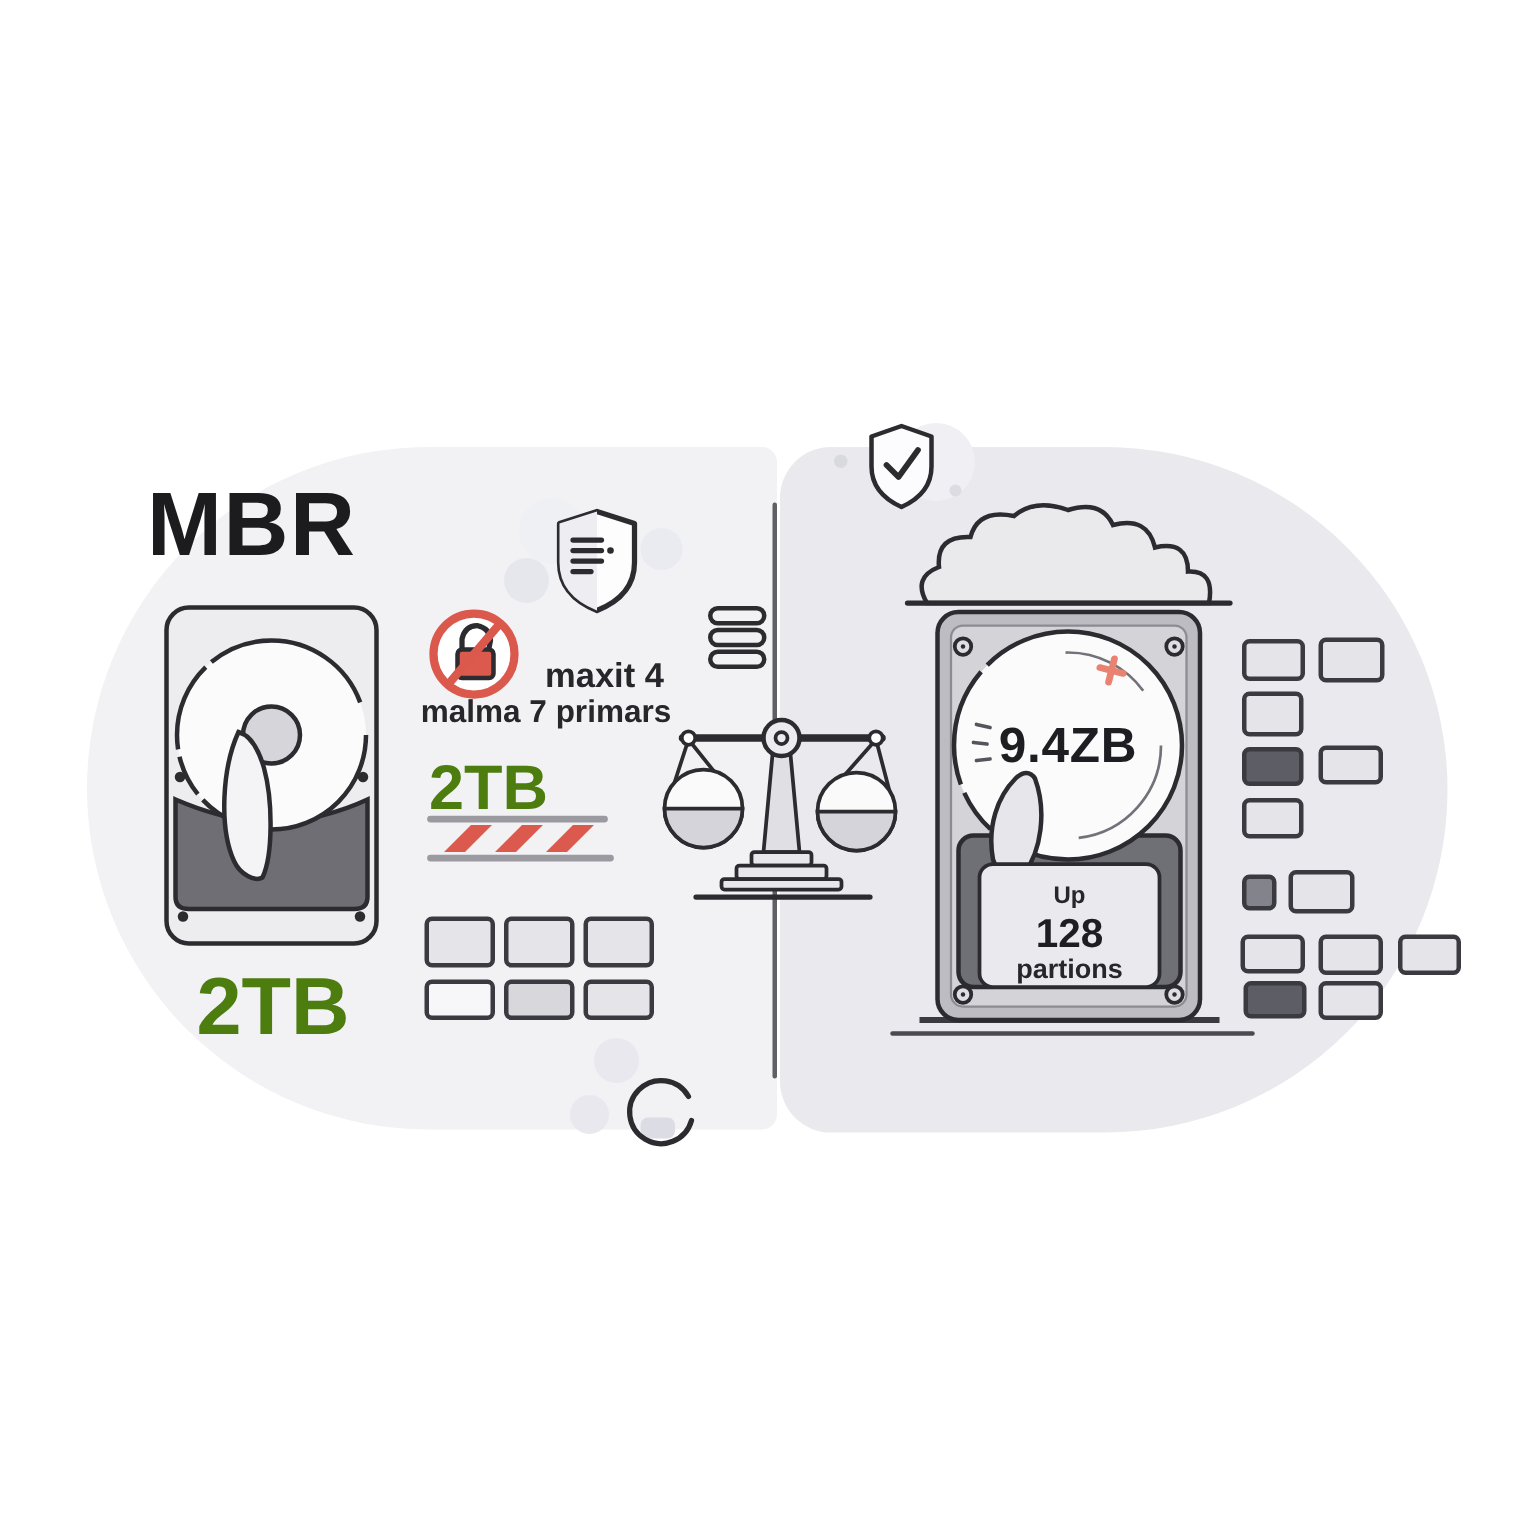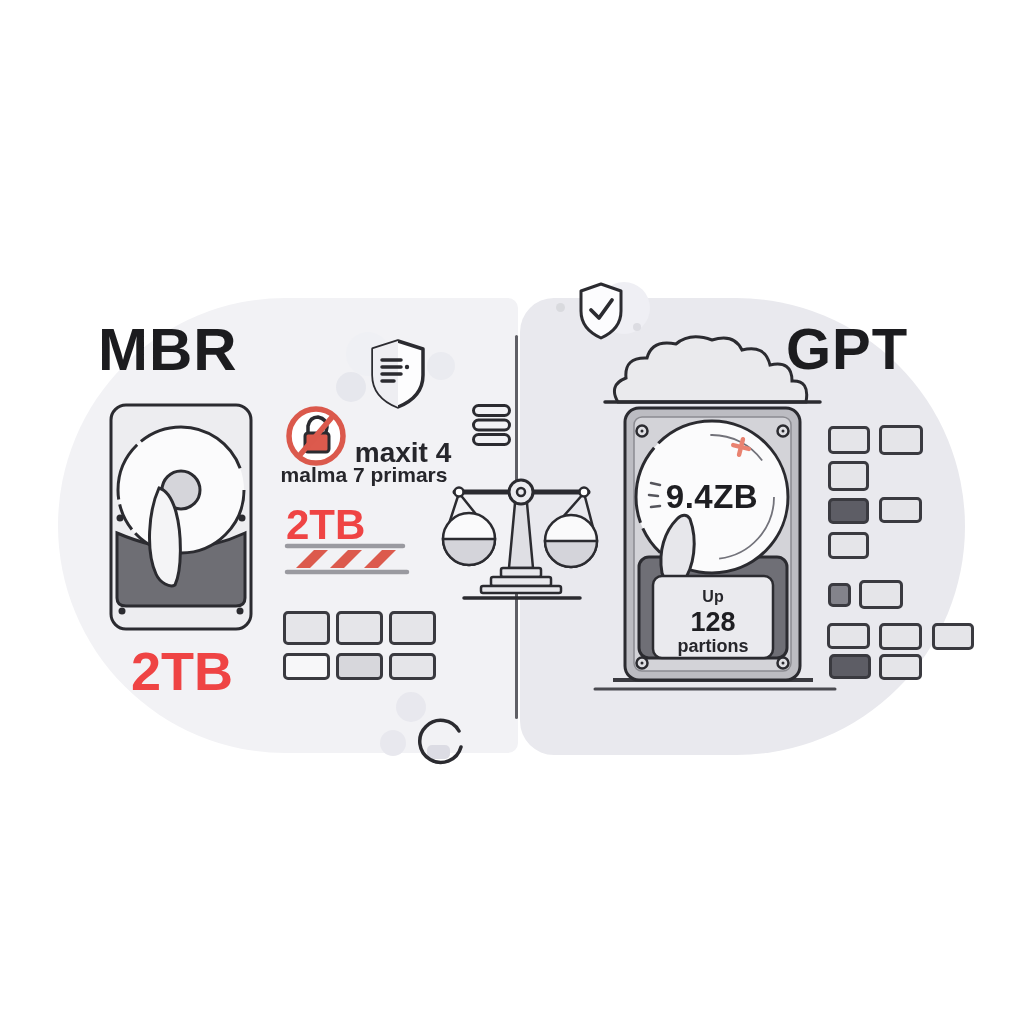--- a/index.html
+++ b/index.html
@@ -6,21 +6,21 @@
   #canvas{position:relative;width:1024px;height:1024px;background:#ffffff;overflow:hidden;
           font-family:"Liberation Sans",sans-serif;color:#222226;border-radius:17px;}
   .abs{position:absolute;}
   .bg-left{left:58px;top:298px;width:460px;height:455px;background:#f2f2f5;
            border-radius:228px 10px 10px 228px;}
   .bg-right{left:520px;top:298px;width:445px;height:457px;background:#e9e9ee;
             border-radius:34px 229px 229px 34px;}
   .divider{left:515px;top:335px;width:3px;height:384px;background:#5f5f65;border-radius:2px;}
   .deco{border-radius:50%;}
   .title{font-weight:700;color:#1c1c1f;letter-spacing:1px;line-height:1;}
-  .cap-big{font-weight:700;color:#ef4444;line-height:1;}
+  .cap-big{font-weight:700;color:#4d7c0f;line-height:1;}
   .note{font-weight:700;color:#26262b;text-align:center;line-height:1.15;}
   .pblock{position:absolute;border:3px solid #3a3a40;border-radius:5px;background:#e5e5e9;box-sizing:border-box;}
   .pblock.dark{background:#5d5d65;}
   .pblock.white{background:#f7f7f9;}
   .pblock.mid{background:#d7d7dc;}
   .pblock.semidark{background:#83838b;}
   svg{display:block;overflow:visible;}
   svg text{font-family:"Liberation Sans",sans-serif;}
 </style>
 </head>
@@ -58,21 +58,21 @@
 
   <div class="abs cap-big" style="left:120px;top:644px;width:124px;font-size:54px;text-align:center">2TB</div>
 
   <svg class="abs" style="left:284px;top:404px" width="64" height="64" viewBox="0 0 64 64">
     <circle cx="32" cy="32" r="27" fill="#ffffff" stroke="#db594c" stroke-width="5.5"></circle>
     <path d="M24 30 L24 22 Q26 13 34 13 Q43 15 43 23 L42 28" fill="none" stroke="#2b2b30" stroke-width="3.5" stroke-linecap="round"></path>
     <rect x="21" y="29" width="24" height="19" rx="3" fill="#dc5a4d" stroke="#2b2b30" stroke-width="3"></rect>
     <line x1="49" y1="12" x2="15" y2="52" stroke="#db594c" stroke-width="5.5" stroke-linecap="round"></line>
   </svg>
 
-  <div class="abs note" style="left:333px;top:437px;width:140px;font-size:28px">maxit 4</div>
+  <div class="abs note" style="left:333px;top:437px;width:140px;font-size:23px">maxit 4</div>
   <div class="abs note" style="left:264px;top:463px;width:200px;font-size:21px">malma 7 primars</div>
 
   <div class="abs cap-big" style="left:286px;top:504px;font-size:42px">2TB</div>
 
   <svg class="abs" style="left:284px;top:541px" width="126" height="36" viewBox="0 0 126 36">
     <line x1="3" y1="5" x2="119" y2="5" stroke="#9a9aa0" stroke-width="4.5" stroke-linecap="round"></line>
     <line x1="3" y1="31" x2="123" y2="31" stroke="#9a9aa0" stroke-width="4.5" stroke-linecap="round"></line>
     <polygon points="30,9 44,9 26,27 12,27" fill="#dc5a4d"></polygon>
     <polygon points="64,9 78,9 60,27 46,27" fill="#dc5a4d"></polygon>
     <polygon points="98,9 112,9 94,27 80,27" fill="#dc5a4d"></polygon>
@@ -127,21 +127,20 @@
     <rect x="51" y="97" width="60" height="9" rx="2" fill="#e8e8ec" stroke="#2b2b30" stroke-width="2.5"></rect>
     <rect x="41" y="106" width="80" height="7" rx="2" fill="#e8e8ec" stroke="#2b2b30" stroke-width="2.5"></rect>
     <line x1="24" y1="118" x2="140" y2="118" stroke="#2b2b30" stroke-width="3.5" stroke-linecap="round"></line>
   </svg>
 
   <svg class="abs" style="left:414px;top:716px" width="54" height="54" viewBox="0 0 54 54">
     <rect x="13" y="29" width="23" height="14" rx="5" fill="#dcdce4"></rect>
     <path d="M45 15 A21 21 0 1 0 47 31" fill="none" stroke="#2b2b30" stroke-width="3.5" stroke-linecap="round"></path>
   </svg>
 
-  <div class="abs title" style="left:786px;top:320px;font-size:58px">GPT</div>
 
   <svg class="abs" style="left:595px;top:335px" width="245" height="360" viewBox="0 0 245 360">
     <path d="M23 67 Q13 50 31 43 Q29 22 52 23 Q57 4 81 9 Q95 -3 117 5 Q139 -2 147 15 Q170 9 175 30 Q197 25 197 46 Q215 45 211 67 Z" fill="#eaeaed" stroke="#2b2b30" stroke-width="3"></path>
     <line x1="10" y1="67" x2="225" y2="67" stroke="#2b2b30" stroke-width="3.5" stroke-linecap="round"></line>
     <line x1="18" y1="345" x2="218" y2="345" stroke="#3a3a40" stroke-width="4"></line>
     <line x1="0" y1="354" x2="240" y2="354" stroke="#4a4a50" stroke-width="3" stroke-linecap="round"></line>
     <rect x="30" y="73" width="175" height="272" rx="14" fill="#bcbcc2" stroke="#2b2b30" stroke-width="3"></rect>
     <rect x="39" y="82" width="157" height="254" rx="8" fill="#d3d3d8" stroke="#8b8b91" stroke-width="1.5"></rect>
     <rect x="44" y="222" width="148" height="101" rx="10" fill="#6f6f76" stroke="#2b2b30" stroke-width="3"></rect>
     <circle cx="117" cy="162" r="76" fill="#fbfbfc" stroke="#2b2b30" stroke-width="3" stroke-dasharray="170 6 30 6 80 6 200"></circle>

